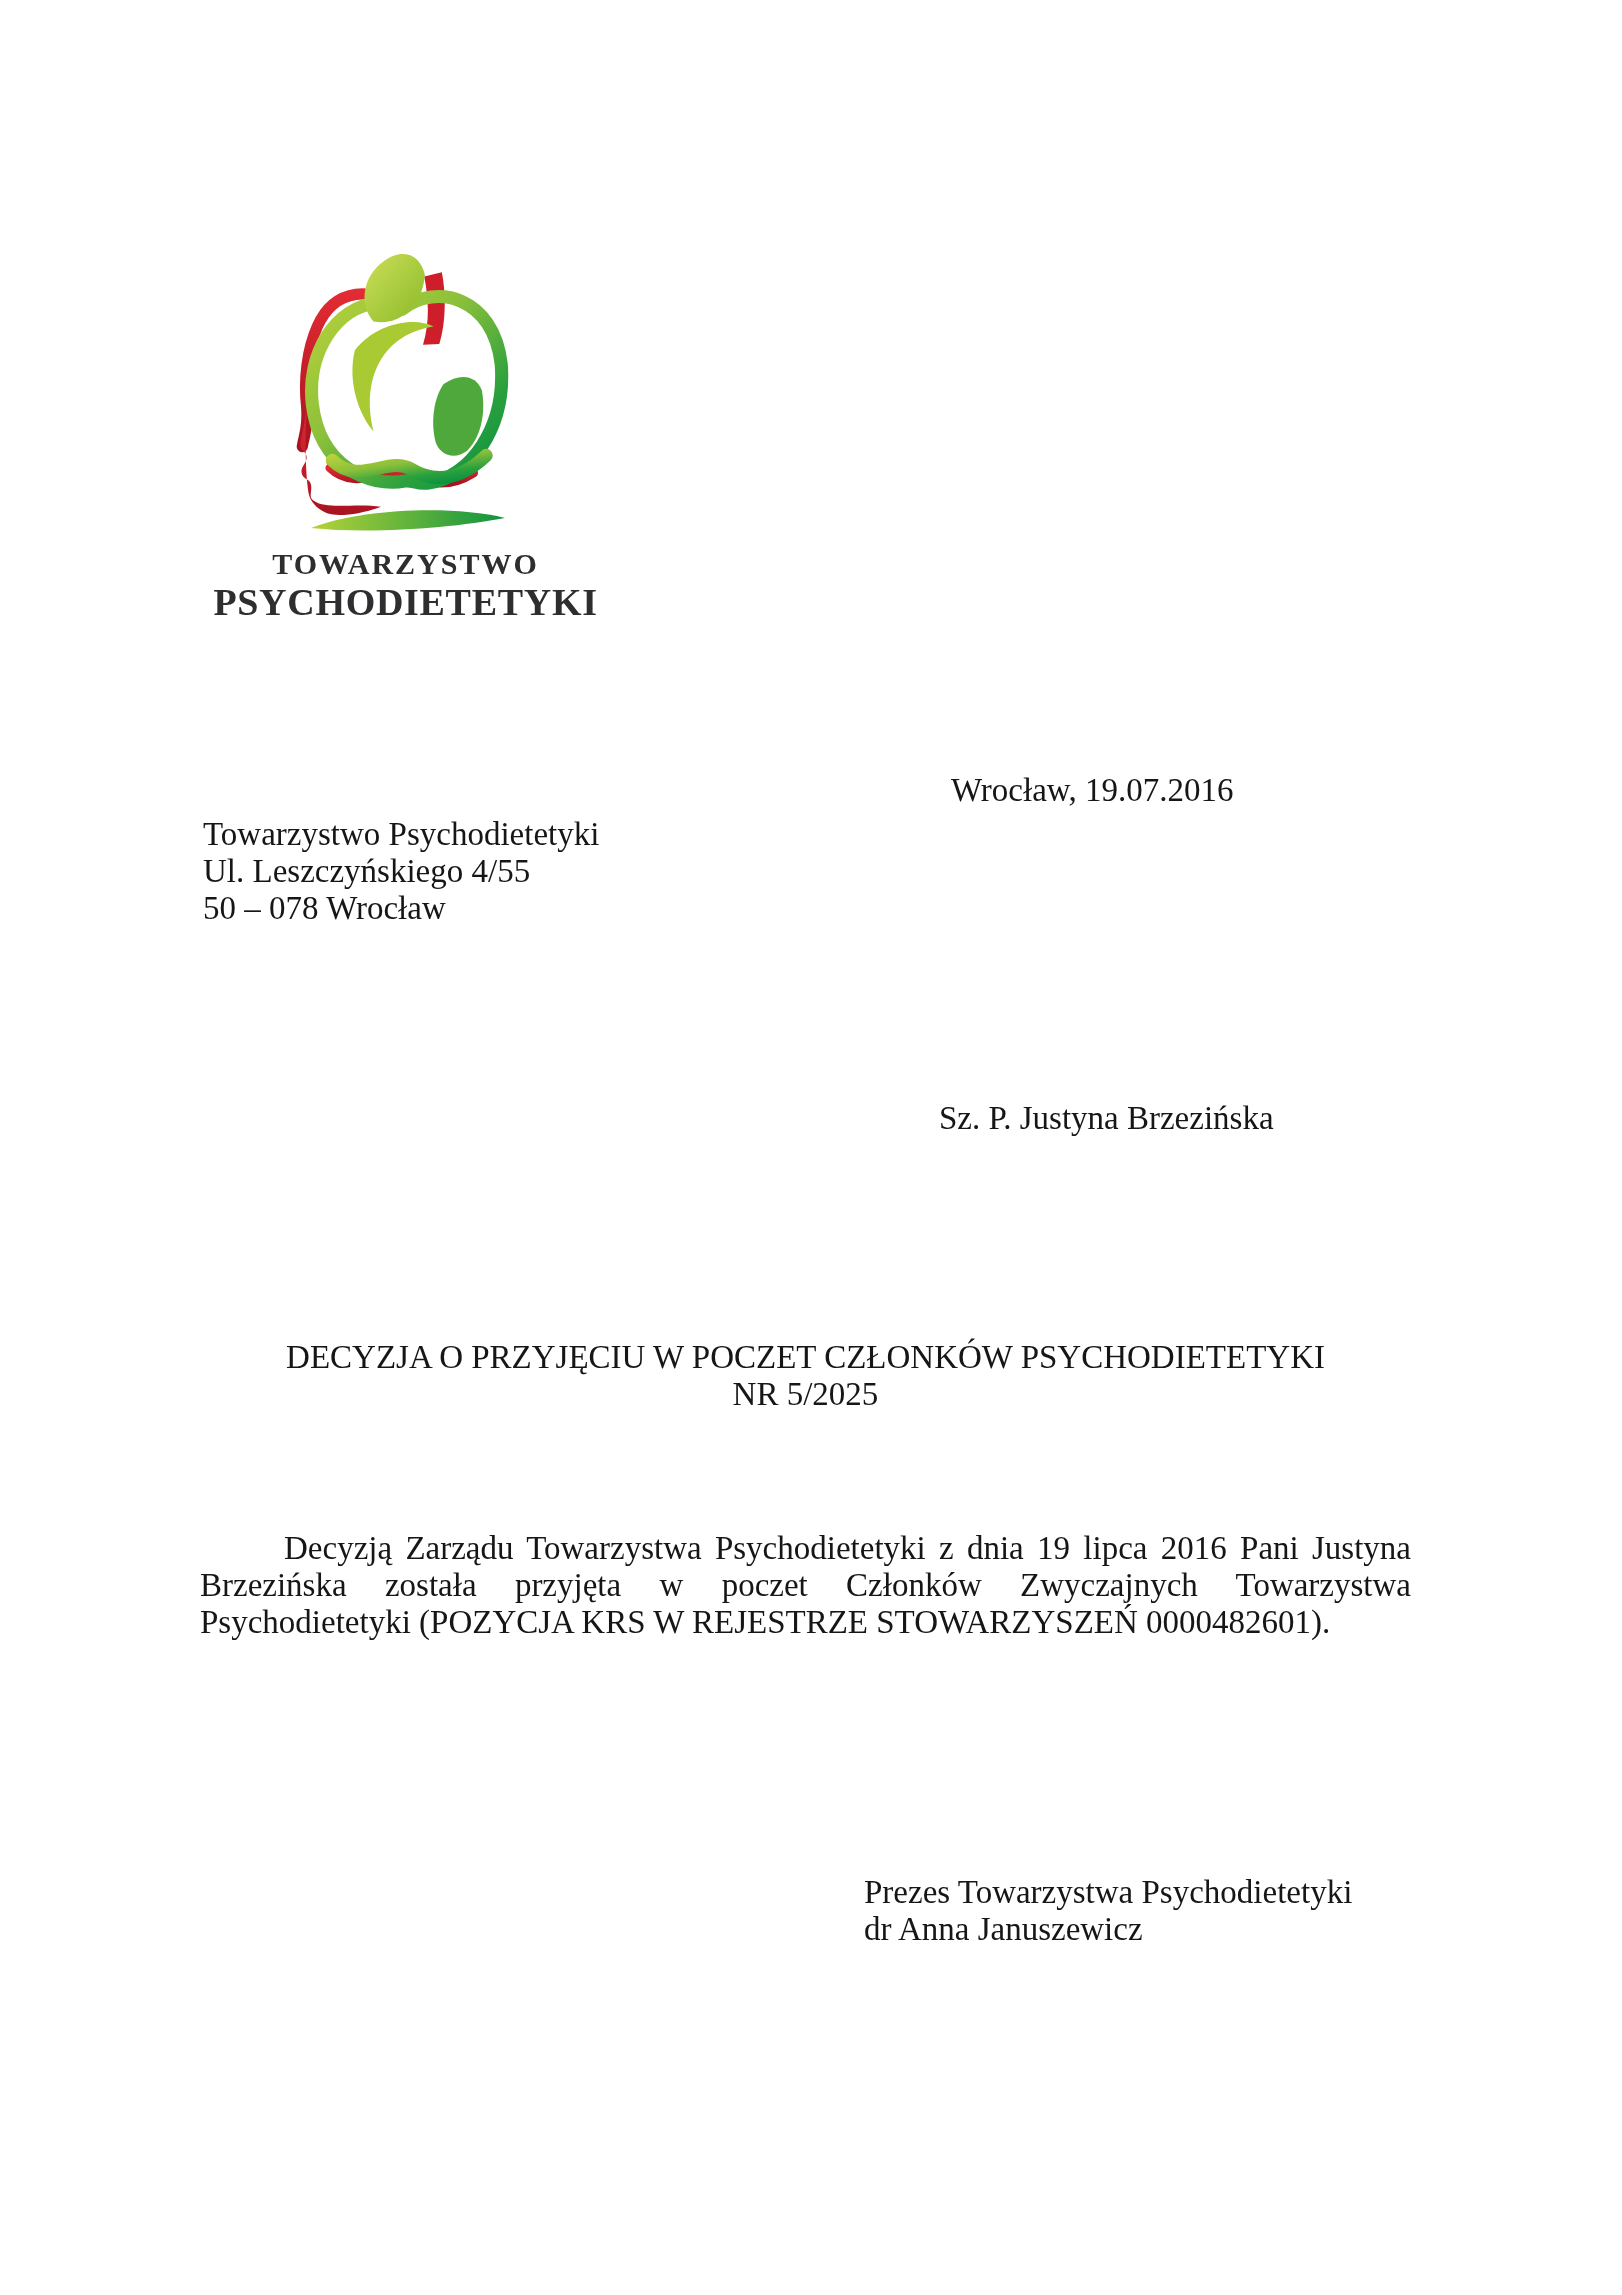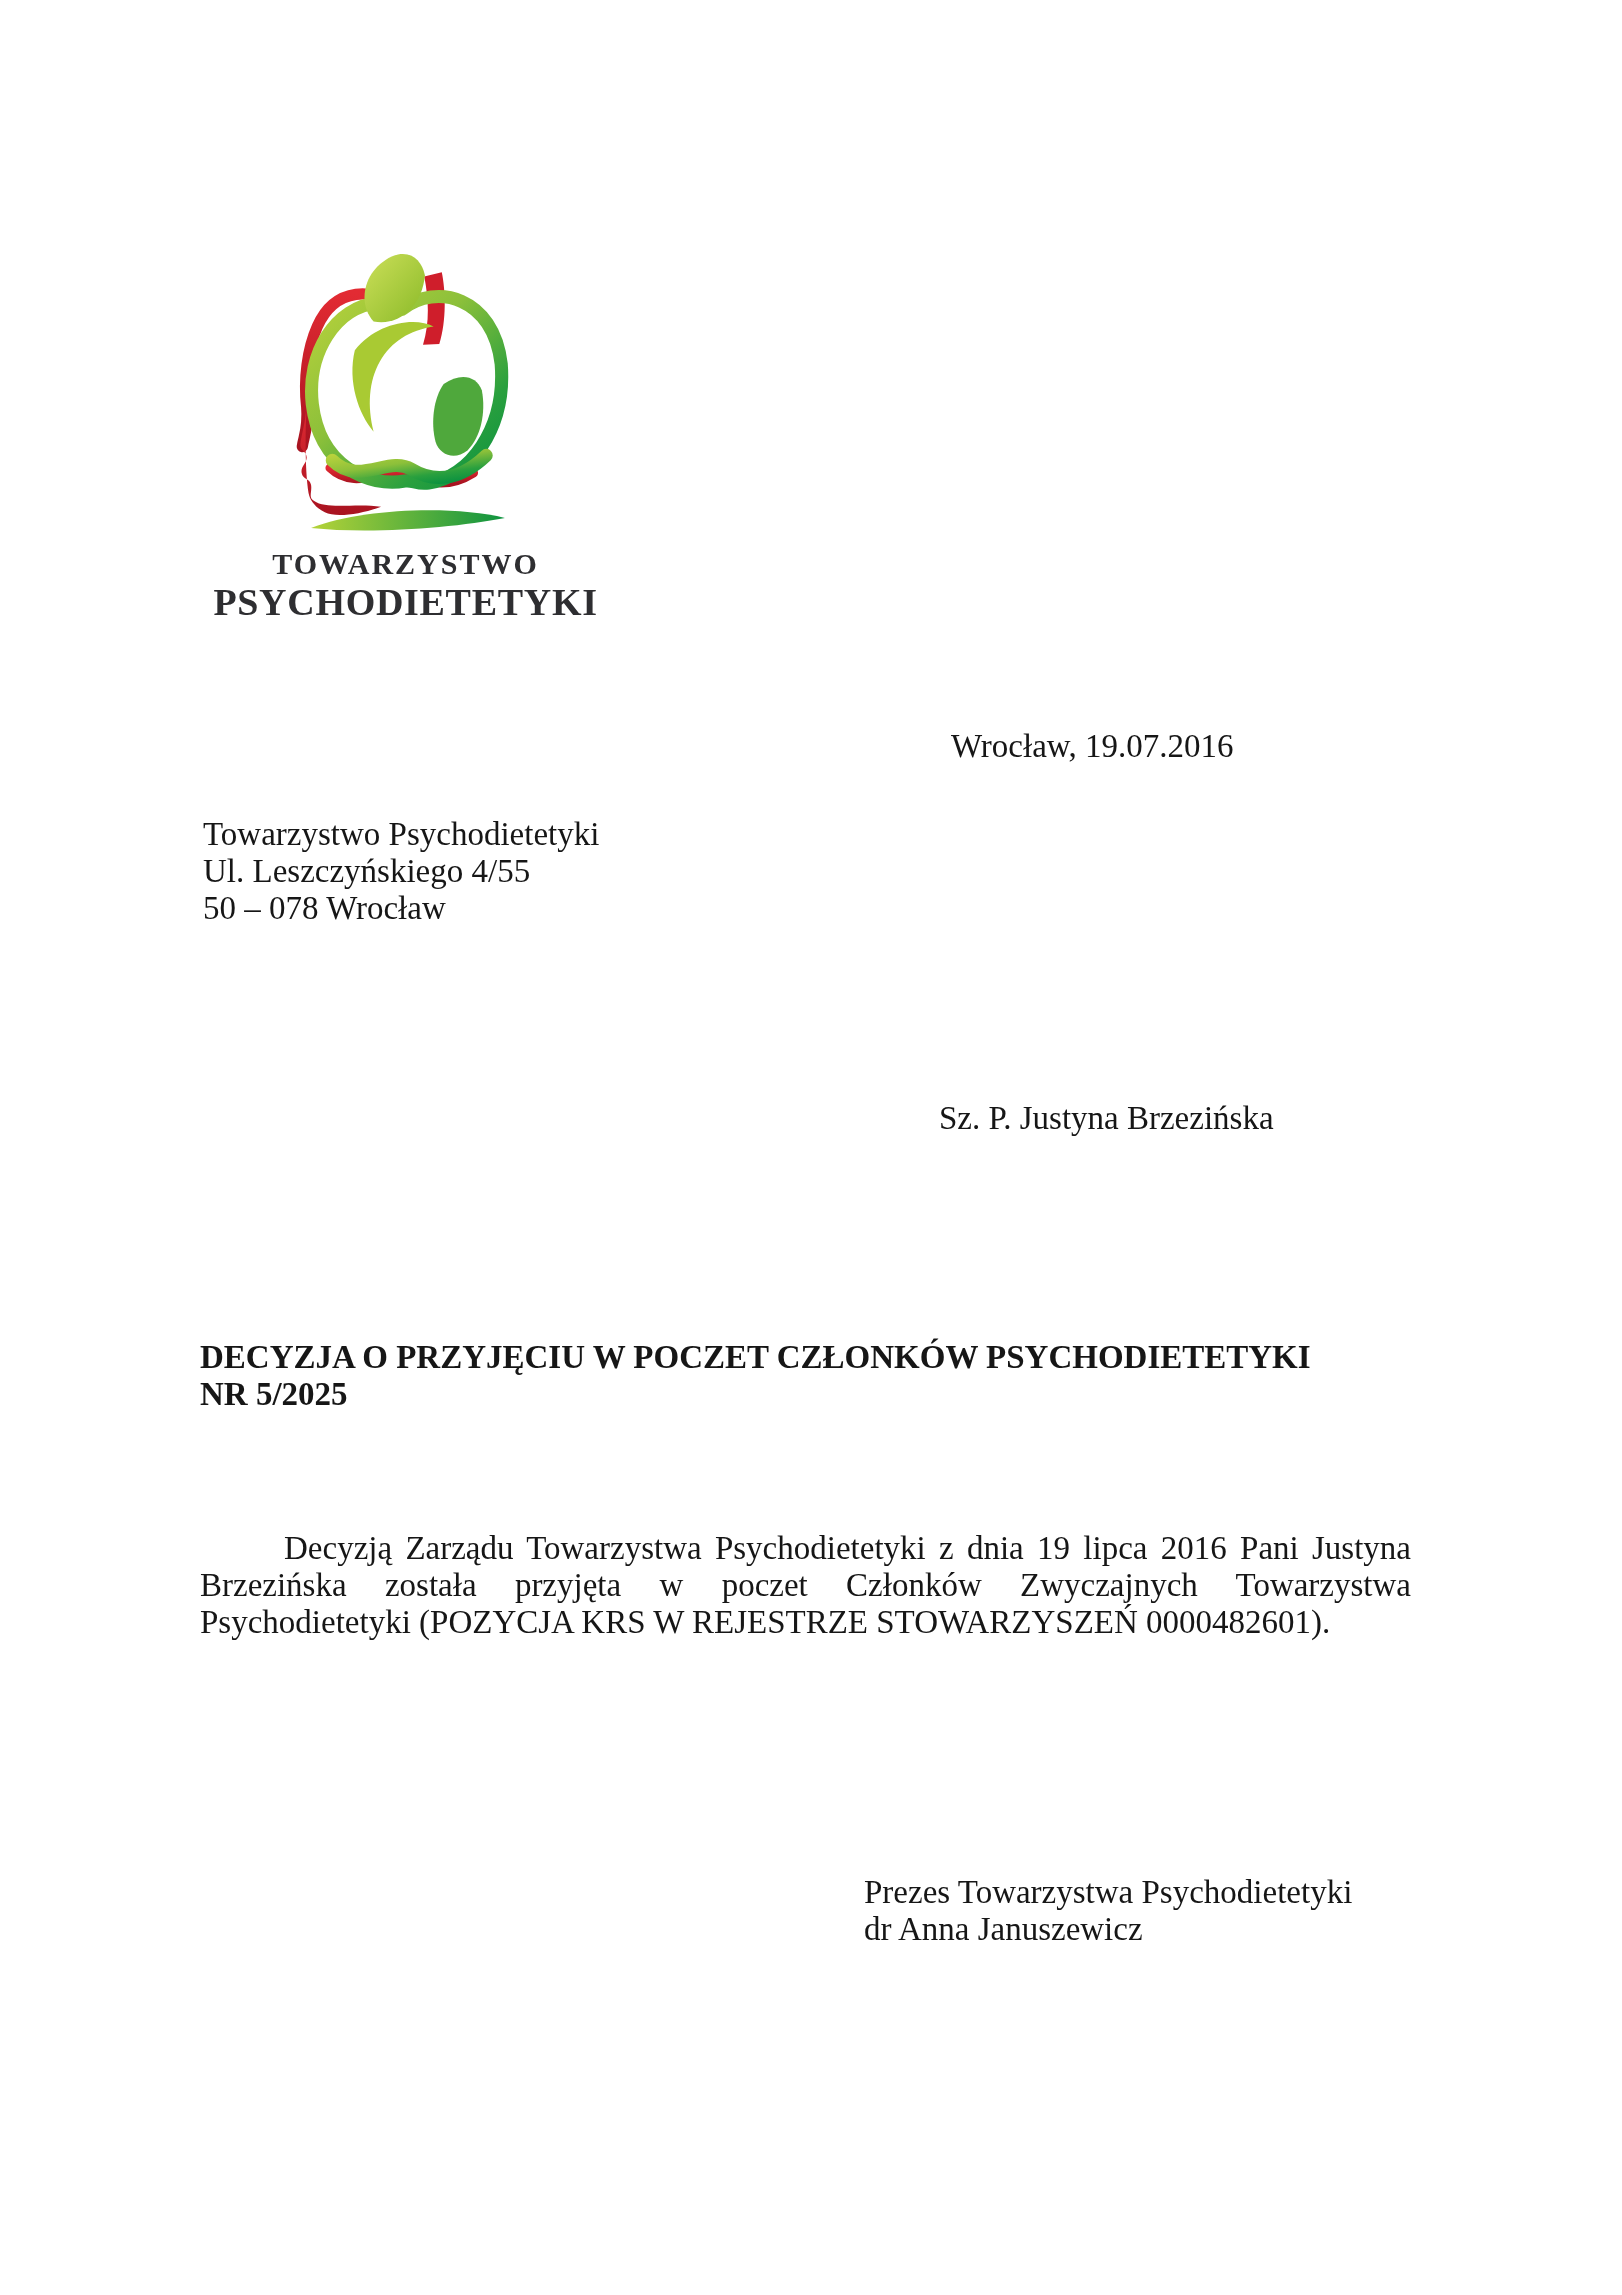--- a/index.html
+++ b/index.html
@@ -44,35 +44,36 @@
   
   .sender {
     position: absolute;
     left: 203px; top: 770px;
     font-size: 33px; line-height: 37px;
     white-space: nowrap;
     margin-top: 46px;
   }
   .dateline {
     position: absolute;
-    left: 951px; top: 728px;
+    left: 951px; top: 772px;
     font-size: 33px; line-height: 37px;
     white-space: nowrap;
   }
   .recipient {
     position: absolute;
     left: 939px; top: 1100px;
     font-size: 33px; line-height: 37px;
     white-space: nowrap;
   }
   .doc-title {
     position: absolute;
     left: 200px; top: 1339px;
     width: 1211px;
-    font-size: 33px; font-weight: bold;
+    text-align: center;
+    font-size: 33px; font-weight: normal;
     line-height: 37px;
   }
   .body-par {
     position: absolute;
     left: 200px; top: 1530px;
     width: 1211px;
     font-size: 33px; line-height: 37px;
     text-align: justify;
     text-indent: 84px;
   }

